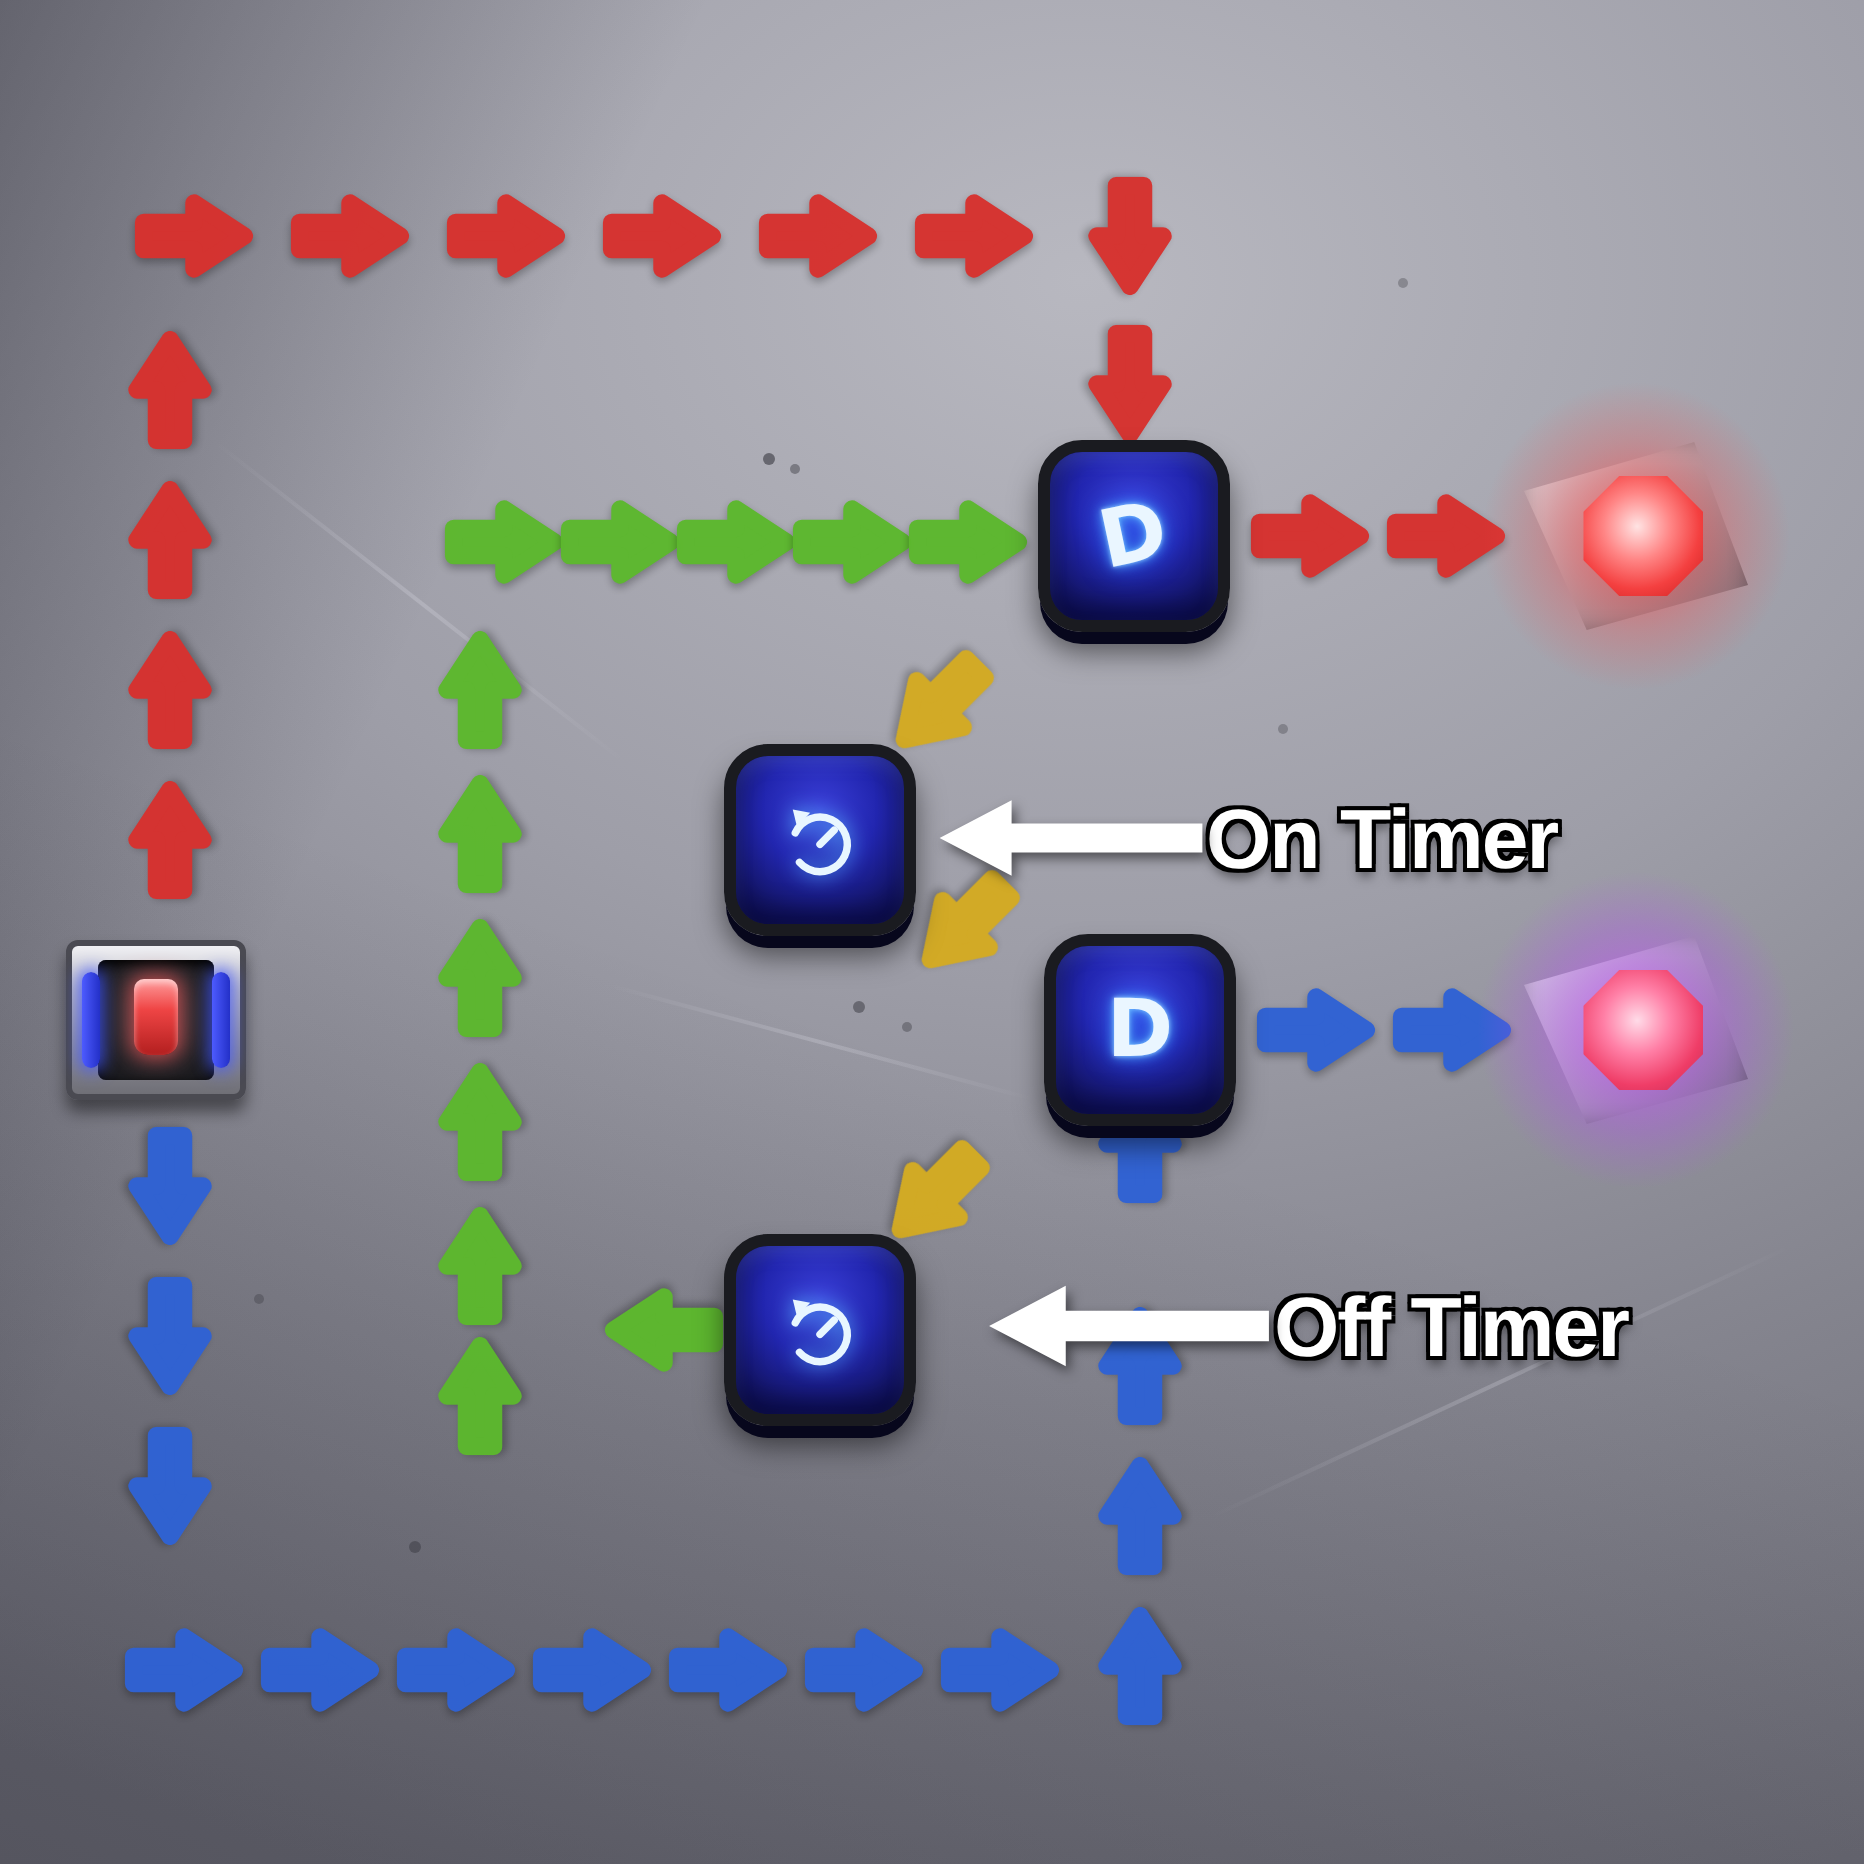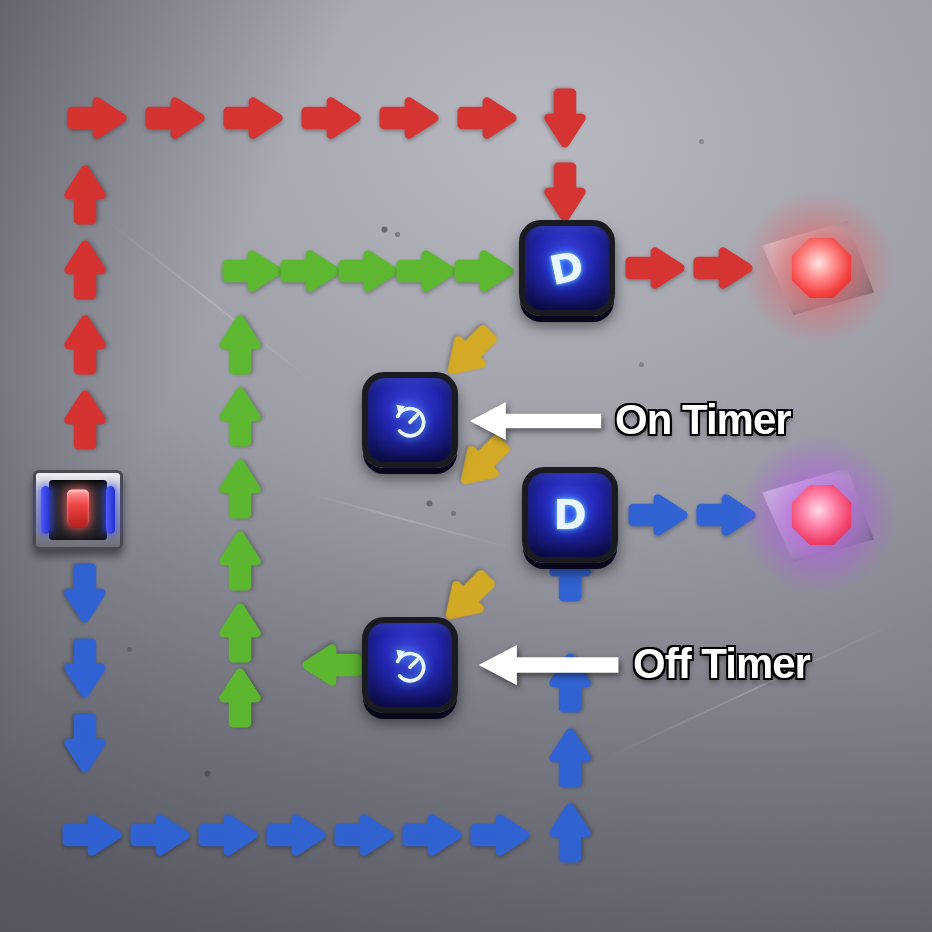--- a/index.html
+++ b/index.html
@@ -68,21 +68,21 @@
   .light-glow{position:absolute;width:160px;height:160px;left:50%;top:50%;
     transform:translate(-50%,-50%);pointer-events:none;}
   .red-glow{background:radial-gradient(circle, rgba(255,70,70,.75) 0%, rgba(255,70,70,.25) 42%, rgba(255,70,70,0) 68%);}
   .purple-glow{background:radial-gradient(circle, rgba(200,80,255,.75) 0%, rgba(185,70,255,.28) 45%, rgba(185,70,255,0) 70%);}
   .light-lens{position:absolute;width:60px;height:60px;left:50%;top:50%;transform:translate(-44%,-50%);
     clip-path:polygon(30% 0,70% 0,100% 30%,100% 70%,70% 100%,30% 100%,0 70%,0 30%);}
   .red-lens{background:radial-gradient(circle at 45% 42%, #ffe3e3 0%, #ff8585 35%, #f44040 65%, #c91d1d 100%);}
   .pink-lens{background:radial-gradient(circle at 45% 42%, #ffdbe8 0%, #ff7fa6 35%, #ef3d67 68%, #c42a55 100%);}
 
   
-  .callout{position:absolute;display:flex;align-items:flex-end;gap:12px;z-index:6;
+  .callout{position:absolute;display:flex;align-items:flex-start;z-index:6;
     transform:translateY(-50%);}
   .callout-arrow{filter:drop-shadow(2px 3px 3px rgba(0,0,0,.5));}
   .callout-label{font-weight:bold;font-size:42px;letter-spacing:-1px;color:#fff;white-space:nowrap;
     text-shadow:2px 2px 0 #000,-2px 2px 0 #000,2px -2px 0 #000,-2px -2px 0 #000,0 4px 6px rgba(0,0,0,.55);}
 </style>
 </head>
 <body>
 
 <div class="scene">
   <div class="speckles"></div>
@@ -365,19 +365,19 @@
     <div class="light-glow purple-glow"></div>
     <div class="light-lens pink-lens"></div>
   </div>
 
   <div class="callout" style="left:468px;top:420px">
     <svg class="callout-arrow" width="135" height="46" viewBox="0 0 150 48">
       <polygon points="2,24 42,3 42,16 148,16 148,32 42,32 42,45" fill="#ffffff"></polygon>
     </svg>
     <span class="callout-label">On Timer</span>
   </div>
-  <div class="callout" style="left:476px;top:664px">
+  <div class="callout" style="left:492px;top:664px">
     <svg class="callout-arrow" width="145" height="46" viewBox="0 0 150 48">
       <polygon points="2,24 42,3 42,16 148,16 148,32 42,32 42,45" fill="#ffffff"></polygon>
     </svg>
     <span class="callout-label">Off Timer</span>
   </div>
 </div>
 
 </body></html>

